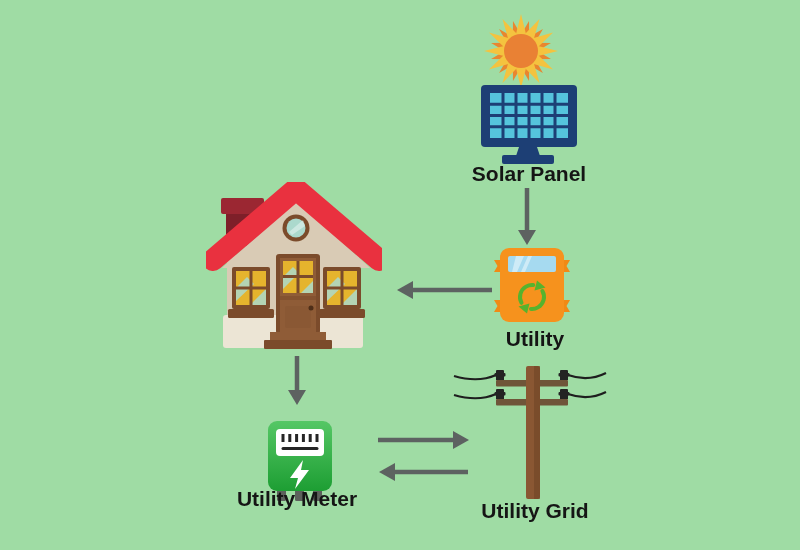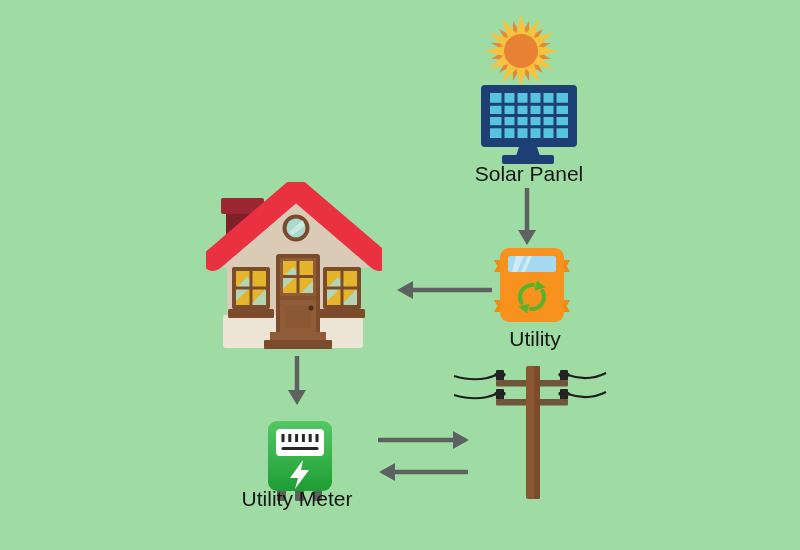--- a/index.html
+++ b/index.html
@@ -4,21 +4,21 @@
 <style>
   html,body{margin:0;padding:0;}
   .stage{
     position:relative; width:800px; height:550px; overflow:hidden;
     background:var(--bg,#9fdca4);
     font-family:"Liberation Sans", sans-serif;
   }
   .icon{position:absolute;}
   .node-label{
     position:absolute; transform:translateX(-50%);
-    font-weight:400; font-size:21px; line-height:22px;
+    font-weight:700; font-size:21px; line-height:22px;
     color:var(--label,#151515); white-space:nowrap;
   }
   svg{display:block;}
   
   .f-sunray{fill:var(--sun_ray)} .f-sunray-alt{fill:var(--sun_ray_alt)} .f-suncore{fill:var(--sun_core)}
   .f-frame{fill:var(--panel_frame)} .f-cell{fill:var(--panel_cell)} .s-frame{stroke:var(--panel_frame)}
   .f-inv{fill:var(--inverter_body)} .f-invtab{fill:var(--inverter_tab)} .f-screen{fill:var(--inverter_screen)}
   .s-sync{stroke:var(--inverter_icon)} .f-sync{fill:var(--inverter_icon)}
   .s-roof{stroke:var(--roof)} .f-wall{fill:var(--wall)} .f-wall-light{fill:var(--wall_light)}
   .f-chimney{fill:var(--chimney)} .f-chimney-dark{fill:var(--chimney_dark)}
@@ -193,20 +193,21 @@
     </g>
     <rect x="44" y="18" width="72" height="6.5" rx="1" class="f-crossarm"></rect>
     <rect x="44" y="37" width="72" height="6.5" rx="1" class="f-crossarm"></rect>
     <use href="#insulator" transform="translate(48,18)"></use>
     <use href="#insulator" transform="translate(112,18)"></use>
     <use href="#insulator" transform="translate(48,37)"></use>
     <use href="#insulator" transform="translate(112,37)"></use>
     <rect x="74" y="4" width="14" height="133" rx="2" class="f-pole"></rect>
     <rect x="82" y="4" width="6" height="133" class="f-pole-dark" opacity="0.55"></rect>
   </svg>
+  <div class="node-label" style="left:535px;top:500px">Utility Grid</div>
 
   <svg class="icon" style="left:0;top:0" width="800" height="550" viewBox="0 0 800 550">
     <g>
       <line x1="527" y1="188" x2="527" y2="231" class="s-arrow" stroke-width="4.5"></line>
       <polygon points="518,230 536,230 527,245" class="f-arrow"></polygon>
     </g>
     <g>
       <line x1="492" y1="290" x2="412" y2="290" class="s-arrow" stroke-width="4.5"></line>
       <polygon points="413,281 413,299 397,290" class="f-arrow"></polygon>
     </g>

